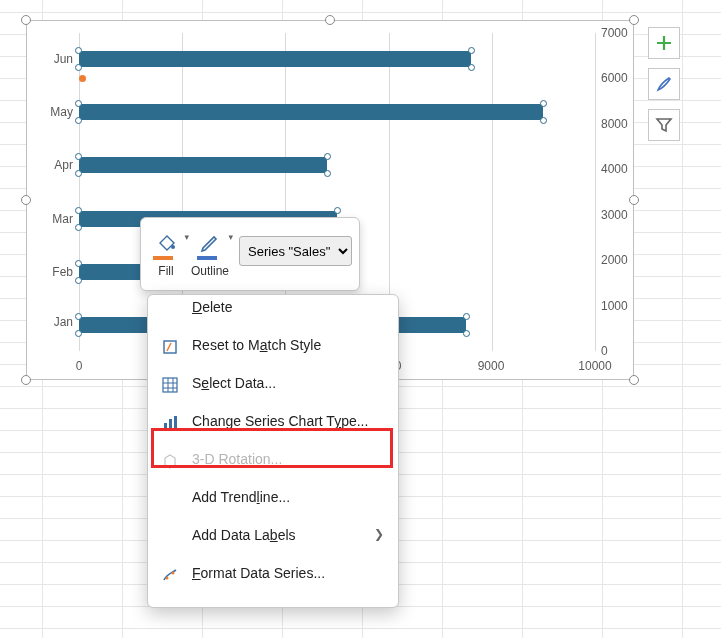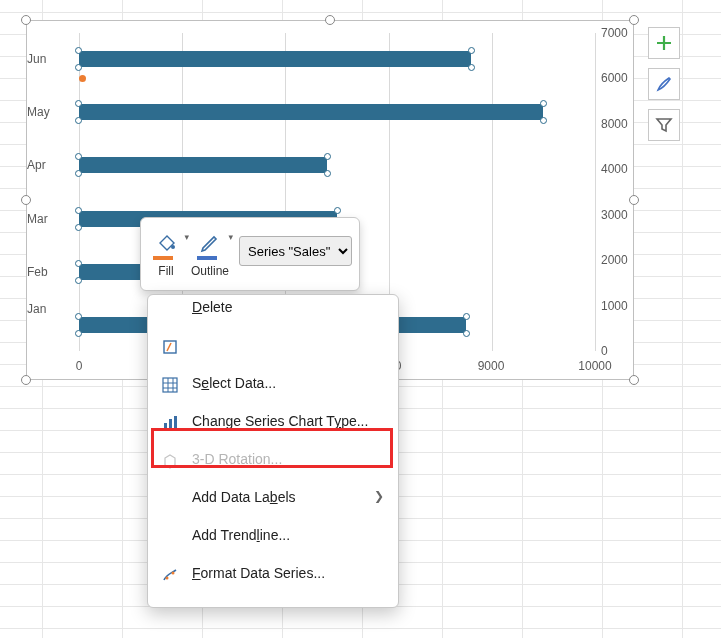--- a/index.html
+++ b/index.html
@@ -79,21 +79,21 @@
   }
   .bar .h.tl { left: -4px; top: -4px; }
   .bar .h.bl { left: -4px; bottom: -4px; }
   .bar .h.tr { right: -4px; top: -4px; }
   .bar .h.br { right: -4px; bottom: -4px; }
 
   .ylabel {
     position: absolute;
     left: 0;
     width: 46px;
-    text-align: left;
+    text-align: right;
     color: #595959;
     font-size: 12px;
     transform: translateY(-50%);
   }
   .xlabel {
     position: absolute;
     top: 338px;
     color: #595959;
     font-size: 12px;
     transform: translateX(-50%);
@@ -301,21 +301,21 @@
       </div>
 
       <div class="orange-dot" style="left:0px; top:42px"></div>
     </div>
 
     <div class="ylabel" style="top:38px">Jun</div>
     <div class="ylabel" style="top:91px">May</div>
     <div class="ylabel" style="top:144px">Apr</div>
     <div class="ylabel" style="top:198px">Mar</div>
     <div class="ylabel" style="top:251px">Feb</div>
-    <div class="ylabel" style="top:288px">Jan</div>
+    <div class="ylabel" style="top:301px">Jan</div>
 
     <div class="xlabel" style="left:52px">0</div>
     <div class="xlabel" style="left:155px">2000</div>
     <div class="xlabel" style="left:258px">4000</div>
     <div class="xlabel" style="left:361px">6000</div>
     <div class="xlabel" style="left:464px">9000</div>
     <div class="xlabel" style="left:568px">10000</div>
 
     <div class="y2label" style="left:574px; top:330px">0</div>
     <div class="y2label" style="left:574px; top:285px">1000</div>
@@ -376,20 +376,21 @@
       <span><u>D</u><span>elete</span></span>
     </div>
 
     <div class="ctx-item">
       <span class="ic">
         <svg width="18" height="18">
             <rect x="3" y="3" width="12" height="12" fill="none" stroke="#3a6ea5" stroke-width="1.4"></rect>
             <path d="M6 13l4-8" stroke="#ed7d31" stroke-width="1.6"></path>
           </svg>
       </span>
+      <span>Reset to M<u>a</u>tch Style</span>
     </div>
 
     <div class="ctx-item">
       <span class="ic">
         <svg width="18" height="18">
             <rect x="2" y="2" width="14" height="14" fill="none" stroke="#3a6ea5" stroke-width="1.2"></rect>
             <line x1="2" y1="7" x2="16" y2="7" stroke="#3a6ea5"></line>
             <line x1="2" y1="12" x2="16" y2="12" stroke="#3a6ea5"></line>
             <line x1="7" y1="2" x2="7" y2="16" stroke="#3a6ea5"></line>
             <line x1="12" y1="2" x2="12" y2="16" stroke="#3a6ea5"></line>
@@ -412,26 +413,26 @@
     <div class="ctx-item disabled">
       <span class="ic">
         <svg width="18" height="18">
             <path d="M4 6l5-3 5 3v7l-5 3-5-3z" fill="none" stroke="#c4c4c4" stroke-width="1.2"></path>
           </svg>
       </span>
       <span>3-D <u>R</u>otation...</span>
     </div>
 
     <div class="ctx-item">
+      <span>Add Trend<u>l</u>ine...</span>
+    </div>
+
+    <div class="ctx-item">
       <span>Add Data La<u>b</u>els</span>
       <span class="chev">❯</span>
-    </div>
-
-    <div class="ctx-item">
-      <span>Add Trend<u>l</u>ine...</span>
     </div>
 
     <div class="ctx-item">
       <span class="ic">
         <svg width="18" height="18">
             <path d="M3 14c3-6 6-6 12-10" fill="none" stroke="#3a6ea5" stroke-width="1.6"></path>
             <circle cx="6" cy="12" r="1.5" fill="#ed7d31"></circle>
             <circle cx="12" cy="7" r="1.5" fill="#ed7d31"></circle>
           </svg>
       </span>

